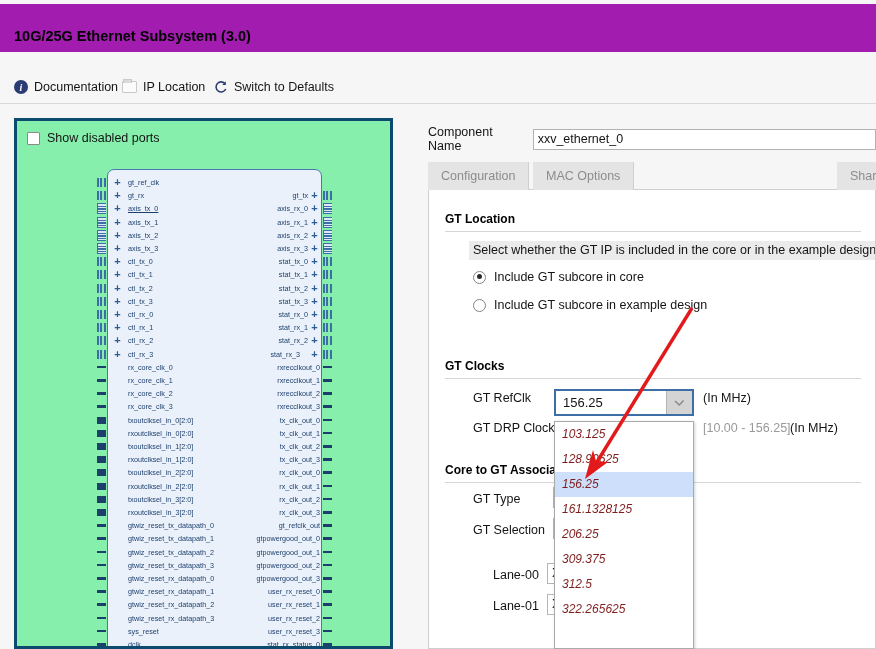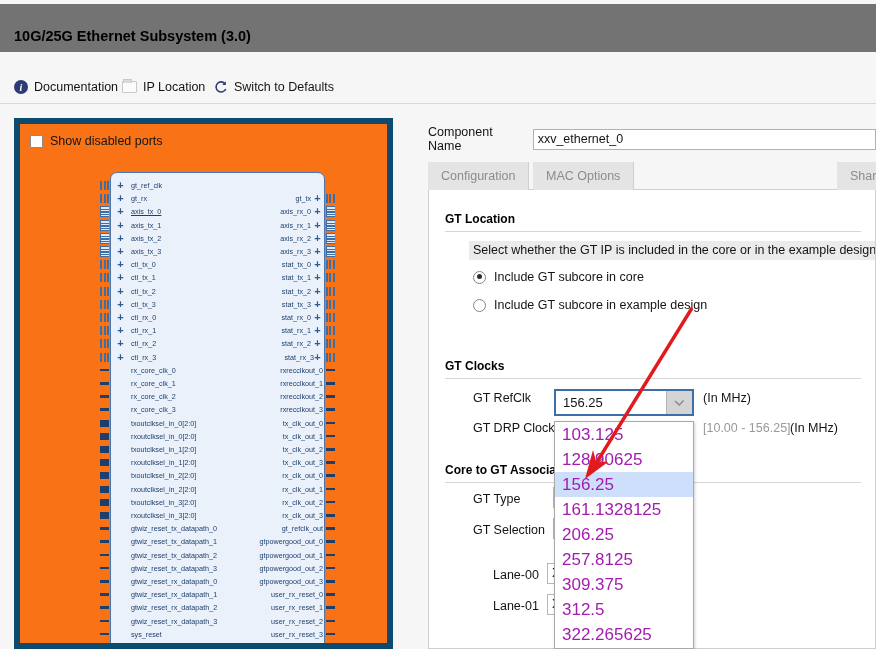--- a/index.html
+++ b/index.html
@@ -10,21 +10,21 @@
     background: #ffffff;
     font-family: "Liberation Sans", sans-serif;
     font-size: 12px;
     color: #1a1a1a;
   }
   #root { position: relative; width: 876px; height: 649px; background: #f6f6f6; }
 
   
   .titlebar {
     position: absolute; left: 0; top: 4px; width: 876px; height: 48px;
-    background: #737373;
+    background: #a21caf;
   }
   .title-text {
     position: absolute; left: 14px; top: 24px;
     font-size: 14.5px; font-weight: bold; color: #000000;
     letter-spacing: 0px;
   }
 
   
   .toolbar {
     position: absolute; left: 0; top: 70px; width: 876px; height: 34px;
@@ -51,21 +51,21 @@
     content: ""; position: absolute; left: 0px; top: -3.5px;
     width: 7px; height: 3px; background: #dadada;
     border: 1.2px solid #c9c9c9; border-bottom: none; border-radius: 1px 1px 0 0;
   }
   .icon-refresh { width: 15px; height: 15px; display: block; }
 
   
   .left-panel {
     position: absolute; left: 14px; top: 118px;
     width: 379px; height: 531px;
-    background: #f97316; border: 6px solid #0c4a6e;
+    background: #86efac; border: 3px solid #0c4a6e;
     overflow: hidden;
   }
   .chk-row {
     position: absolute; left: 10px; top: 10px;
     display: flex; align-items: center; gap: 7px;
   }
   .checkbox {
     width: 13px; height: 13px; border: 1px solid #8a8a8a;
     background: #ffffff; border-radius: 1px;
   }
@@ -213,21 +213,21 @@
 
   
   .dropdown {
     position: absolute; left: 554px; top: 421px; width: 140px; height: 228px;
     background: #ffffff; border: 1px solid #a9a9a9;
     box-shadow: 1px 1px 3px rgba(0,0,0,0.18);
     overflow: hidden; z-index: 40;
   }
   .dd-item {
     height: 25px; line-height: 25px; padding-left: 7px;
-    font-size: 17px; color: #a21caf; white-space: nowrap;
+    font-size: 12px; color: #7f1d1d; white-space: nowrap; font-style: italic;
   }
   .dd-item.sel { background: #cddffa; }
 
   
   .arrow-svg { position: absolute; left: 0; top: 0; width: 876px; height: 649px; pointer-events: none; z-index: 60; }
 
   .watermark {
     position: absolute; left: 728px; top: 656px;
     font-size: 12.5px; color: #0f766e; white-space: nowrap; z-index: 70;
   }
@@ -482,21 +482,21 @@
         <div class="port right" style="top: 200.2px; right: 88px;">stat_rx_1</div>
         <span class="pin" style="left: 306px; top: 213.4px;">
           <span class="triple"></span>
         </span>
         <span class="plus" style="left: 293px; top: 215.4px;"></span>
         <div class="port right" style="top: 213.4px; right: 88px;">stat_rx_2</div>
         <span class="pin" style="left: 306px; top: 226.6px;">
           <span class="triple"></span>
         </span>
         <span class="plus" style="left: 293px; top: 228.6px;"></span>
-        <div class="port right" style="top: 226.6px; right: 85px;">stat_rx_3</div>
+        <div class="port right" style="top: 226.6px; right: 96px;">stat_rx_3</div>
         <span class="pin" style="left: 306px; top: 239.8px;">
           <span class="bar"></span>
         </span>
         <div class="port right" style="top: 239.8px; right: 76px;">rxrecclkout_0</div>
         <span class="pin" style="left: 306px; top: 253px;">
           <span class="bar"></span>
         </span>
         <div class="port right" style="top: 253px; right: 76px;">rxrecclkout_1</div>
         <span class="pin" style="left: 306px; top: 266.2px;">
           <span class="bar"></span>
@@ -645,21 +645,20 @@
       </svg>
     </span>
   </div>
 
   <div class="dropdown" id="dropdown-list">
       <div class="dd-item">103.125</div>
       <div class="dd-item">128.90625</div>
       <div class="dd-item sel">156.25</div>
       <div class="dd-item">161.1328125</div>
       <div class="dd-item">206.25</div>
-      <div class="dd-item">257.8125</div>
       <div class="dd-item">309.375</div>
       <div class="dd-item">312.5</div>
       <div class="dd-item">322.265625</div>
     </div>
 
   <svg class="arrow-svg" viewBox="0 0 876 649">
     <line x1="692" y1="308" x2="592" y2="470" stroke="#e31a1c" stroke-width="3.4"></line>
     <path d="M585 479 L608 462 L596 461 L593 450 Z" fill="#e31a1c"></path>
   </svg>
 

